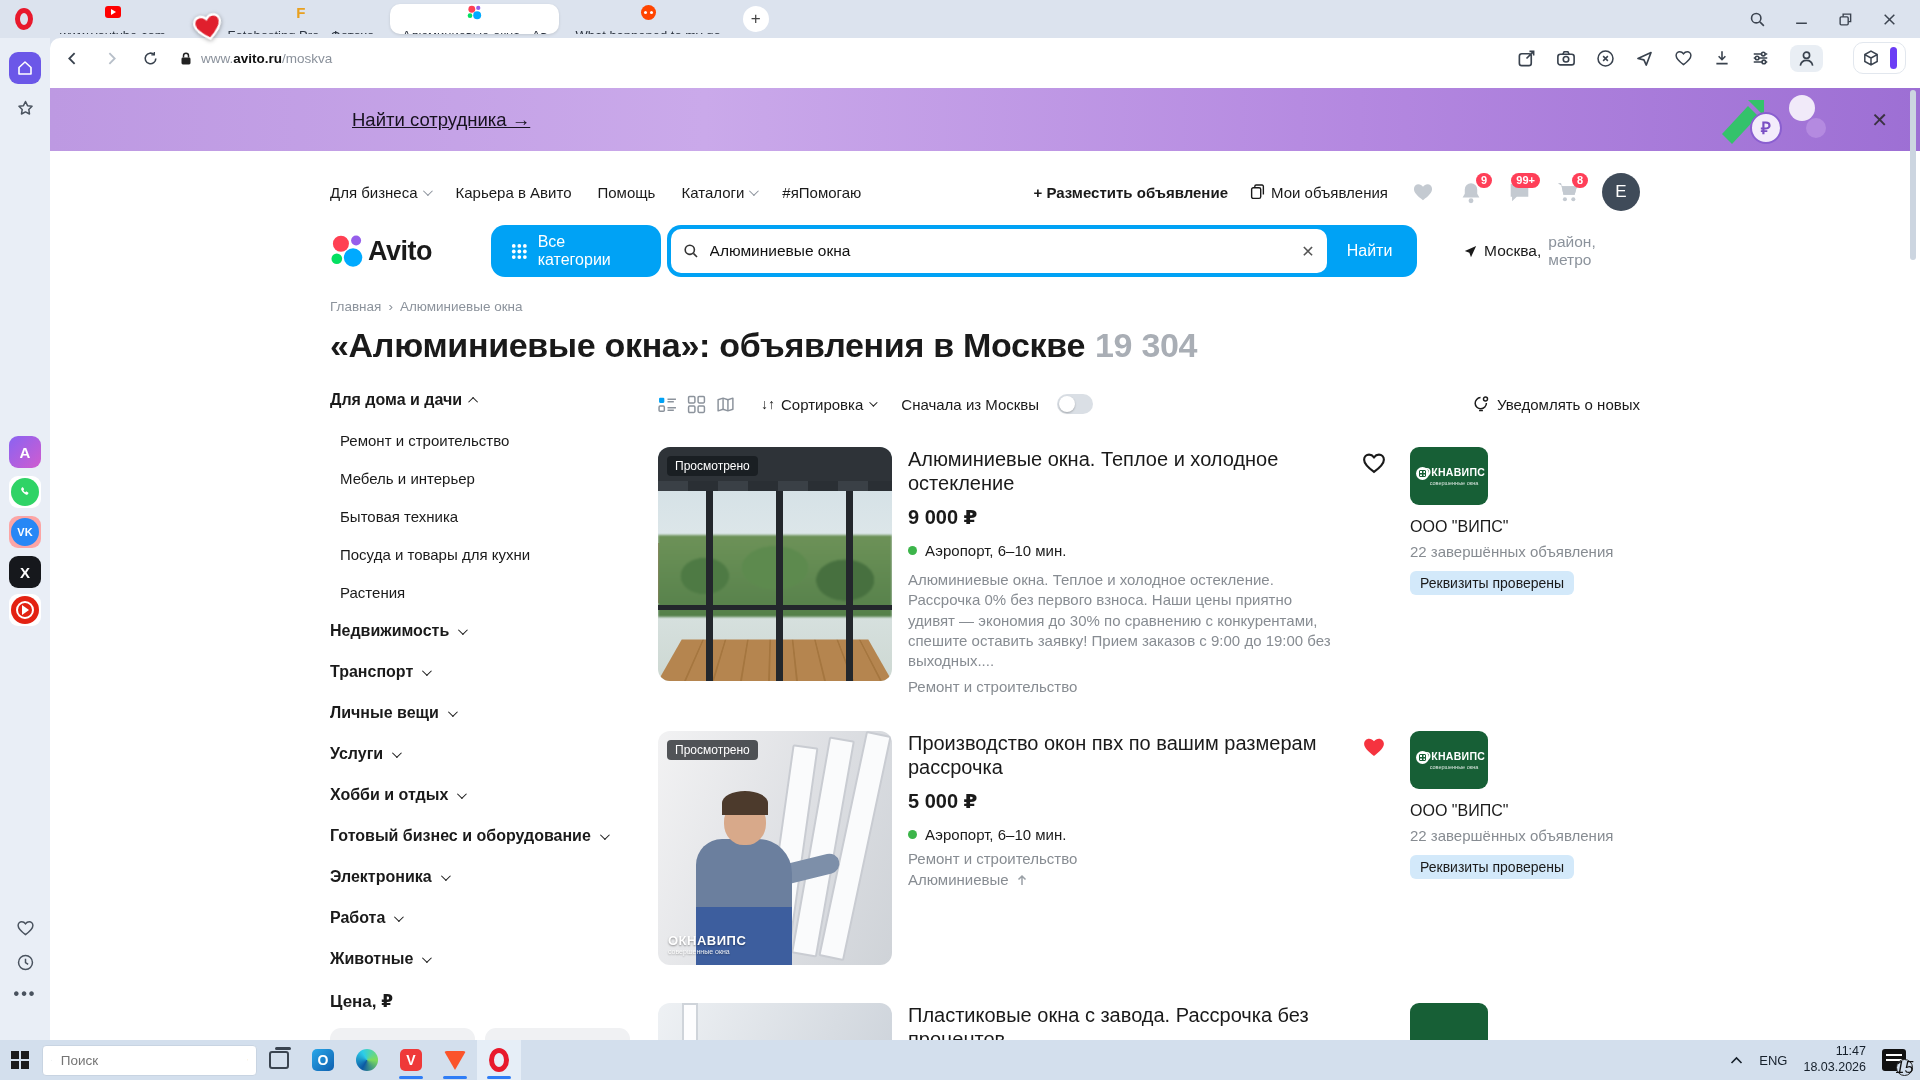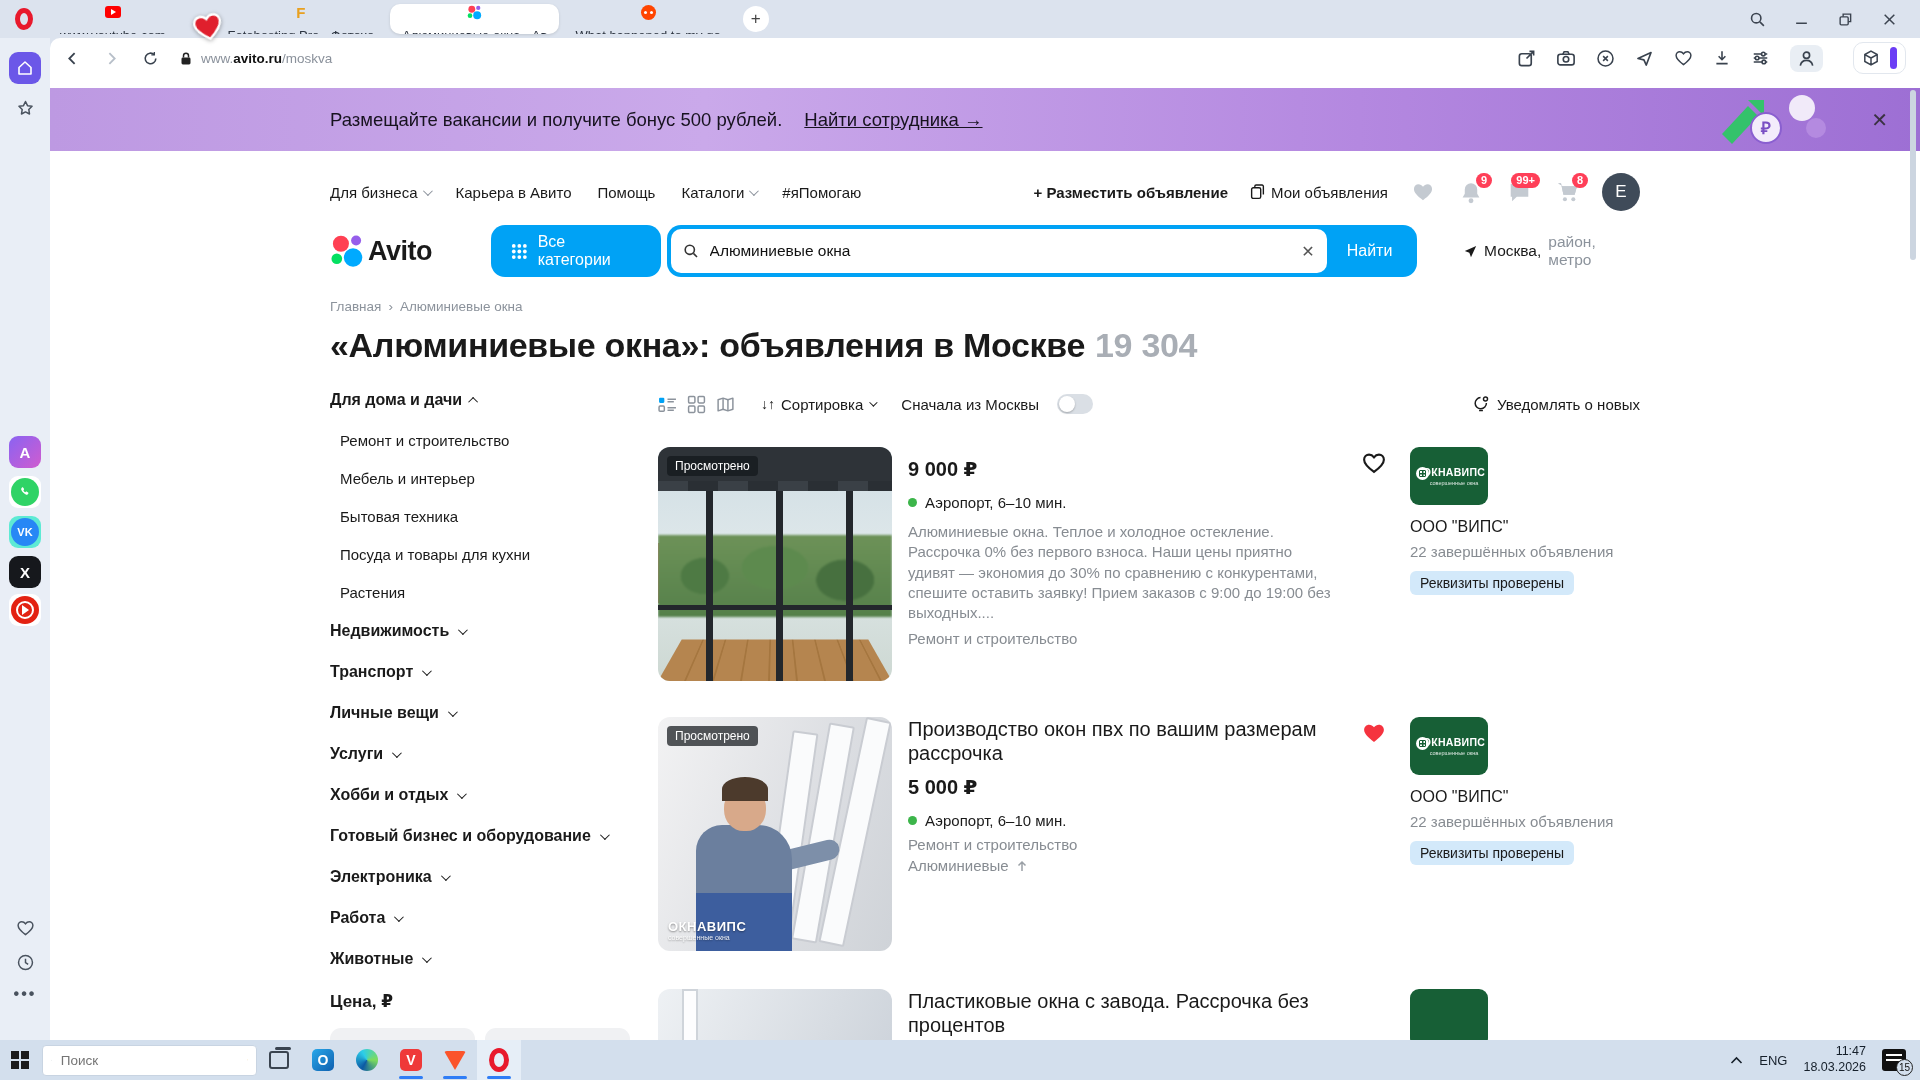--- a/index.html
+++ b/index.html
@@ -28,21 +28,21 @@
   .wincontrols{margin-left:auto;display:flex;align-items:center;gap:26px;padding-right:22px;color:#3c4450;}
   .wc{width:18px;height:18px;display:flex;align-items:center;justify-content:center;}
 
   
   .rail{position:absolute;left:0;top:38px;bottom:40px;width:50px;background:#e9eef6;}
   .rail .ric{position:absolute;left:9px;width:32px;height:32px;border-radius:9px;display:flex;align-items:center;justify-content:center;}
   .home-btn{background:#6b57e8;}
   .msq{width:32px;height:32px;border-radius:9px;display:flex;align-items:center;justify-content:center;}
   .wa{background:#fff;}
   .wa .c{width:28px;height:28px;border-radius:50%;background:#2fd366;display:flex;align-items:center;justify-content:center;}
-  .vk{background:#5eead4;}
+  .vk{background:#fca5a5;}
   .vk .c{width:28px;height:28px;border-radius:50%;background:#2787f5;color:#fff;font-weight:bold;font-size:11px;display:flex;align-items:center;justify-content:center;}
   .xx{background:#16181c;color:#fff;font-weight:bold;font-size:15px;}
   .ytm{background:#fff;}
   .ytm .c{width:28px;height:28px;border-radius:50%;background:#e32212;position:relative;}
   .ytm .c:before{content:"";position:absolute;inset:5px;border:2px solid #fff;border-radius:50%;}
   .ytm .c:after{content:"";position:absolute;left:11px;top:9px;border-left:7px solid #fff;border-top:5px solid transparent;border-bottom:5px solid transparent;}
   .aria-btn{background:linear-gradient(135deg,#8a63f2,#d05ccf);color:#fff;font-weight:bold;font-size:15px;}
 
   
   .toolbar{position:absolute;left:50px;top:38px;right:0;height:40px;background:#fff;display:flex;align-items:center;
@@ -190,21 +190,21 @@
   .edge{width:22px;height:22px;border-radius:50%;background:conic-gradient(from 210deg,#0c59a4,#2ccdea,#7ddc5c,#0c59a4);}
   .outlook{width:22px;height:22px;border-radius:5px;background:linear-gradient(135deg,#28a8ea,#0f5fae);position:relative;}
   .outlook:before{content:"O";position:absolute;inset:0;color:#fff;font-weight:bold;font-size:14px;display:flex;align-items:center;justify-content:center;}
   .taskview{width:20px;height:18px;border:2px solid #3a4450;border-radius:3px;position:relative;}
   .taskview:before{content:"";position:absolute;left:4px;top:-6px;width:16px;height:3px;background:#3a4450;border-radius:2px;}
   .tray{margin-left:auto;display:flex;align-items:center;gap:16px;padding-right:14px;font-size:13px;color:#16202b;}
   .clock{text-align:right;font-size:12.5px;line-height:1.25;}
   .notif{position:relative;width:24px;height:22px;background:#111;border-radius:3px;}
   .notif:before{content:"";position:absolute;left:4px;top:5px;width:16px;height:2px;background:#fff;box-shadow:0 5px 0 #fff;}
   .notif .nb{position:absolute;right:-7px;bottom:-5px;width:17px;height:17px;border-radius:50%;border:1.5px solid #222;background:#d3dfed;
-    font-size:10px;display:flex;align-items:center;justify-content:center;color:#111;}
+    font-size:16px;display:flex;align-items:center;justify-content:center;color:#111;font-style:italic;}
   svg{display:block;}
 </style>
 </head>
 <body>
 
 <div class="screen">
 
   <div class="titlebar">
     <div class="opera-menu">
         <div class="opera-o"></div>
@@ -392,21 +392,20 @@
         <span class="pbar"></span>
       </span>
     </div>
   </div>
 
   <div class="viewport">
     <div class="scrollbar"></div>
 
     <div class="banner">
       <div class="banner-inner">
-        <span>Размещайте вакансии и получите бонус 500 рублей.</span>
         <span class="banner-link">Найти сотрудника →</span>
       </div>
       <div class="banner-art">
         <svg width="120" height="60" viewBox="0 0 120 60">
           <circle cx="94" cy="18" r="13" fill="#ffffff" opacity=".85"></circle>
           <circle cx="108" cy="38" r="10" fill="#b48ae0"></circle>
           <path d="M14 44 40 16l10 10L24 54z" fill="#34c26b"></path>
           <path d="M40 10h16v16z" fill="#34c26b"></path>
           <circle cx="58" cy="38" r="15" fill="#f3ecfb" stroke="#8a5fd0" stroke-width="2"></circle>
           <text x="58" y="44" font-size="17" font-weight="bold" fill="#7a4fc4" text-anchor="middle" font-family="Liberation Sans,sans-serif">₽</text>
@@ -634,20 +633,21 @@
                 <div class="ph1-trees"></div>
               <div class="ph1-floor"></div>
                 <div class="ph1-rail"></div>
               <div class="ph1-frame" style="left:48px;"></div>
                 <div class="ph1-frame" style="left:118px;"></div>
                 <div class="ph1-frame" style="left:188px;"></div>
               <div class="ph1-awning"></div>
               <span class="viewed">Просмотрено</span>
             </div>
             <div class="card-body">
+              <div class="ctitle">Алюминиевые окна. Теплое и холодное остекление</div>
               <div class="cprice">9 000 ₽</div>
               <div class="cmetro">
                   <span class="mdot"></span>
                   <span>Аэропорт, 6–10 мин.</span>
                 </div>
               <div class="cdesc">Алюминиевые окна. Теплое и холодное остекление. Рассрочка 0% без первого взноса. Наши цены приятно удивят — экономия до 30% по сравнению с конкурентами, спешите оставить заявку! Прием заказов с 9:00 до 19:00 без выходных....</div>
               <div class="ccat">Ремонт и строительство</div>
             </div>
             <div class="card-fav">
               <svg width="26" height="24" viewBox="0 0 18 17" fill="none" stroke="#1a1a1a" stroke-width="1.5">

